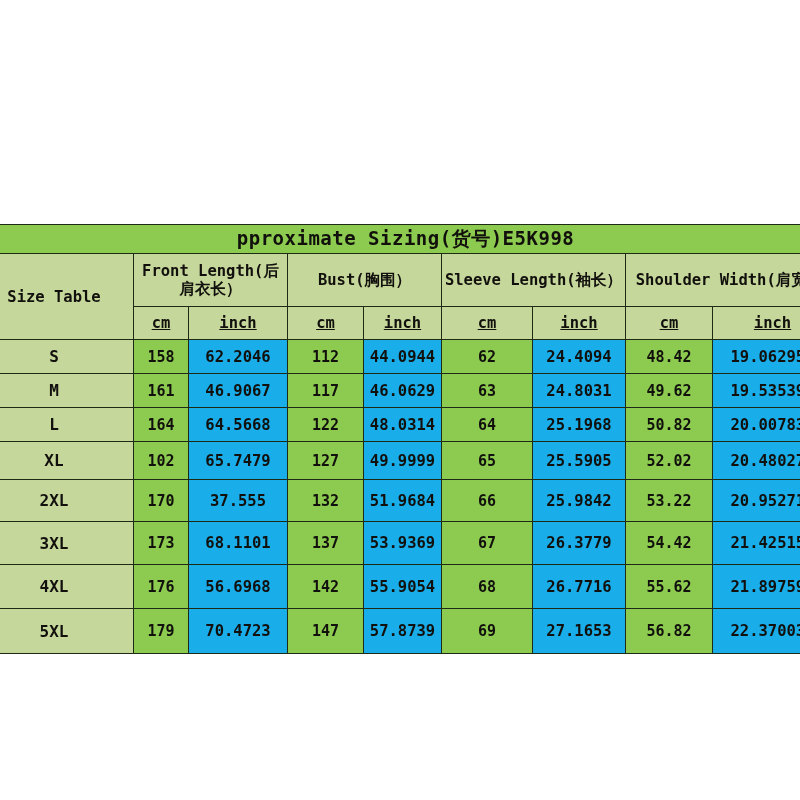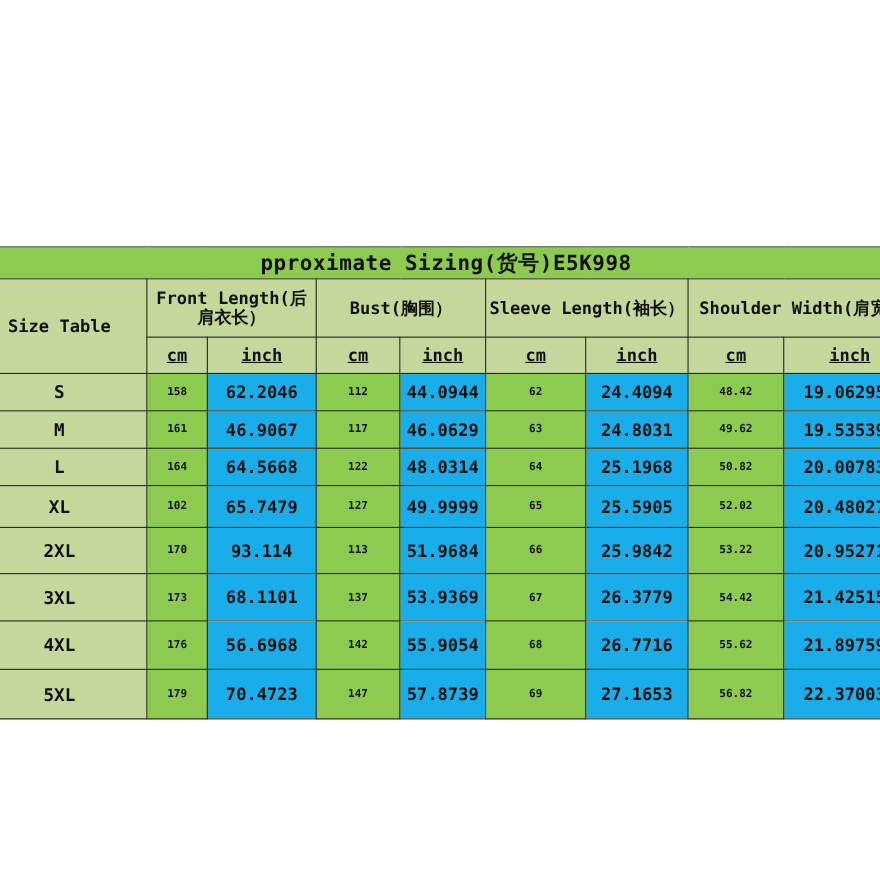--- a/index.html
+++ b/index.html
@@ -72,21 +72,21 @@
     text-decoration: underline;
   }
 
   
   .size-label {
     background: #c5d79a;
     font-size: 16px;
   }
   .cell-cm {
     background: #8ccb4f;
-    font-size: 10px;
+    font-size: 15px;
     margin-top: 27px;
   }
   .cell-inch {
     background: #19ade9;
     font-size: 15.5px;
     white-space: nowrap;
     overflow: hidden;
     margin-left: 32px;
   }
 
@@ -183,22 +183,22 @@
         <td class="cell-inch">49.9999</td>
         <td class="cell-cm">65</td>
         <td class="cell-inch">25.5905</td>
         <td class="cell-cm">52.02</td>
         <td class="cell-inch">20.480274</td>
       </tr>
 
       <tr class="r4">
         <td class="size-label">2XL</td>
         <td class="cell-cm">170</td>
-        <td class="cell-inch">93.114</td>
-        <td class="cell-cm">113</td>
+        <td class="cell-inch">37.555</td>
+        <td class="cell-cm">132</td>
         <td class="cell-inch">51.9684</td>
         <td class="cell-cm">66</td>
         <td class="cell-inch">25.9842</td>
         <td class="cell-cm">53.22</td>
         <td class="cell-inch">20.952714</td>
       </tr>
 
       <tr class="r5">
         <td class="size-label">3XL</td>
         <td class="cell-cm">173</td>

